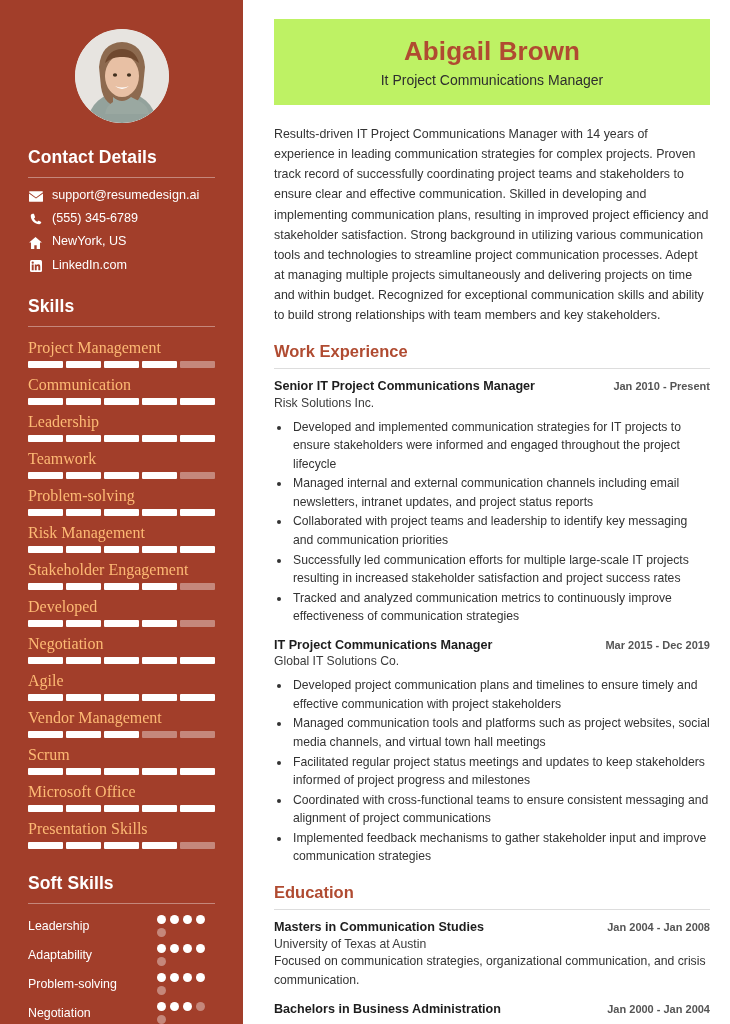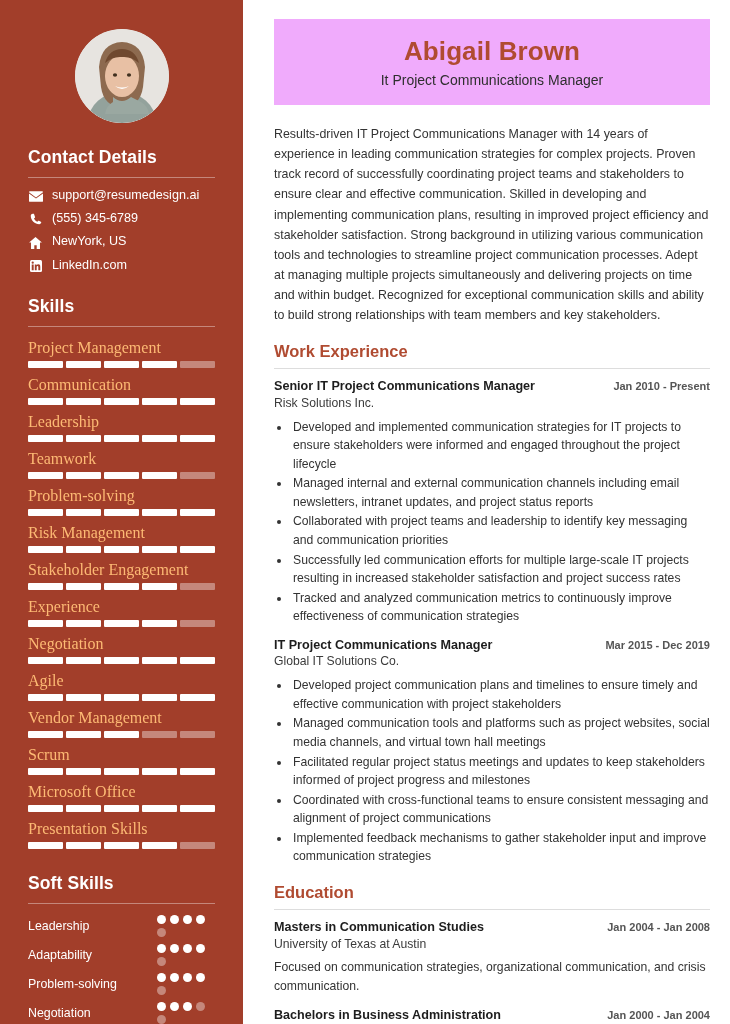--- a/index.html
+++ b/index.html
@@ -129,21 +129,21 @@
   .dot.on { background: #ffffff; }
 
   
   .main {
     flex: 1 1 auto;
     padding: 19px 20px 0 31px;
     overflow: hidden;
     position: relative;
   }
   .name-card {
-    background: #f0abfc;
+    background: #bef264;
     padding: 18px 10px 17px;
     text-align: center;
   }
   .name {
     color: #B04B31;
     font-size: 26px;
     font-weight: bold;
     line-height: 1.12;
     letter-spacing: .1px;
   }
@@ -210,21 +210,21 @@
     font-size: 12.2px;
     line-height: 1.52;
     color: #333333;
     margin-bottom: 1px;
     padding-left: 2px;
   }
   .entry-desc {
     font-size: 12.2px;
     line-height: 1.52;
     color: #333333;
-    margin-top: 6px;
+    margin-top: 0;
   }
 </style>
 </head>
 <body>
 
 <div class="page">
 
   <aside class="sidebar">
 
     <div class="avatar-wrap">
@@ -359,21 +359,21 @@
             <div class="skill-name">Stakeholder Engagement</div>
             <div class="skill-bar">
               <span class="seg on"></span>
               <span class="seg on"></span>
               <span class="seg on"></span>
               <span class="seg on"></span>
               <span class="seg"></span>
             </div>
           </div>
           <div class="skill-item">
-            <div class="skill-name">Experience</div>
+            <div class="skill-name">Developed</div>
             <div class="skill-bar">
               <span class="seg on"></span>
               <span class="seg on"></span>
               <span class="seg on"></span>
               <span class="seg on"></span>
               <span class="seg"></span>
             </div>
           </div>
           <div class="skill-item">
             <div class="skill-name">Negotiation</div>

